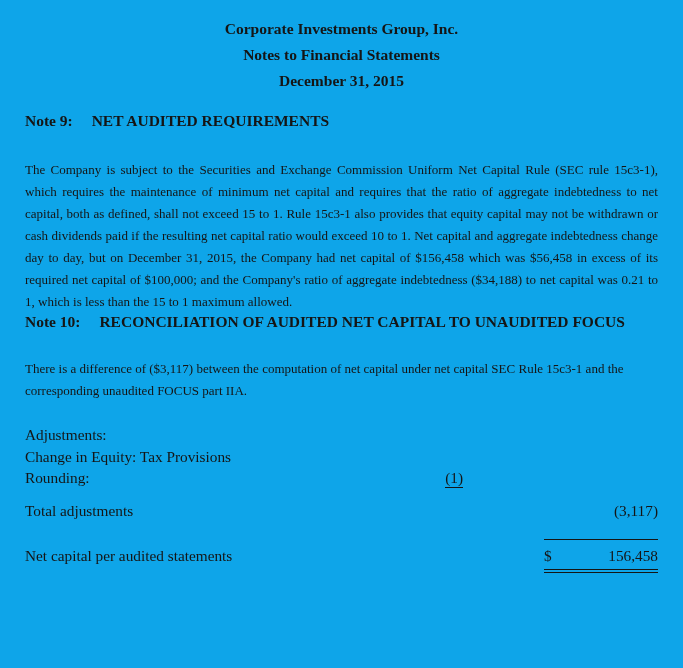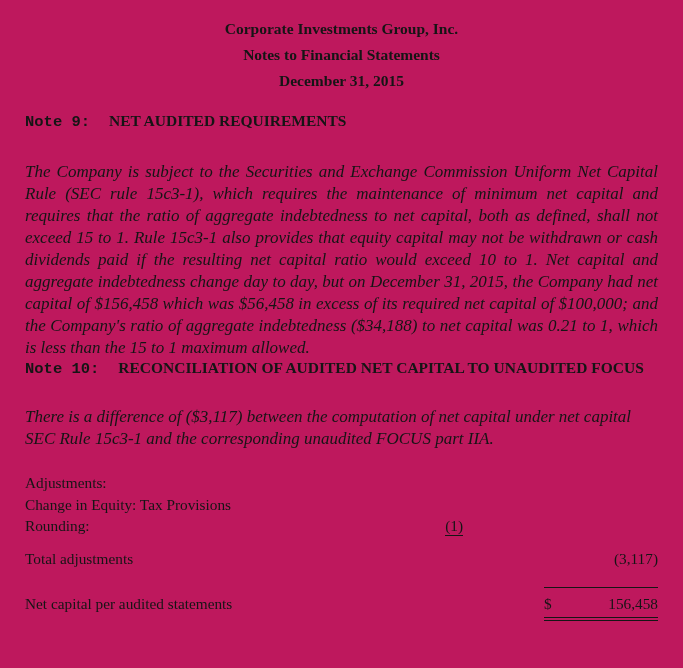--- a/index.html
+++ b/index.html
@@ -12,49 +12,48 @@
     height: 668px;
     overflow: hidden;
     font-family: "Liberation Serif", "DejaVu Serif", serif;
     color: #151515;
   }
   .page {
     box-sizing: border-box;
     width: 683px;
     height: 668px;
     padding: 16px 25px 0 25px;
-    background: #be185d;
+    background: #0ea5e9;
   }
 
   
   .doc-header {
     text-align: center;
     font-weight: bold;
     font-size: 15.5px;
     line-height: 26px;
   }
 
   
   .note-heading {
     font-weight: bold;
     font-size: 15.5px;
     line-height: 17px;
   }
-  .note-heading .note-label { display: inline-block; font-family: Liberation Mono, monospace; }
+  .note-heading .note-label { display: inline-block; }
   .note-heading .note-title { display: inline-block; margin-left: 15px; }
   .heading-9  { margin-top: 18px; }
   .heading-10 { }
 
   
   .body-para {
     margin: 0;
-    font-size: 17px;
+    font-size: 13px;
     line-height: 22px;
     text-align: justify;
-    font-style: italic;
   }
   .para-9  { margin-top: 30px; }
   .para-10 { margin-top: 28px; text-align: left; }
 
   
   .schedule { margin-top: 14px; font-size: 15.3px; }
   .sched-row {
     display: grid;
     grid-template-columns: 1fr 107px 195px;
     align-items: baseline;

